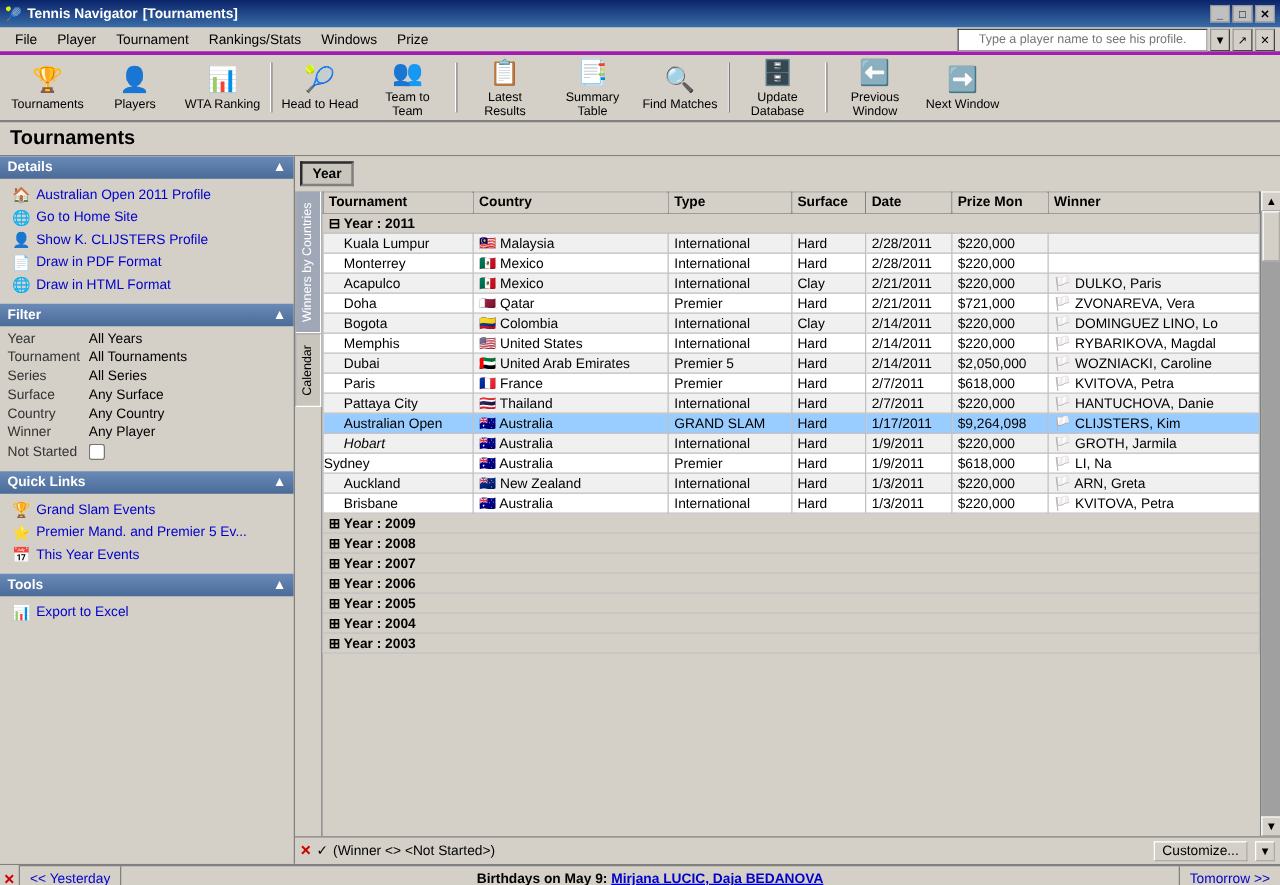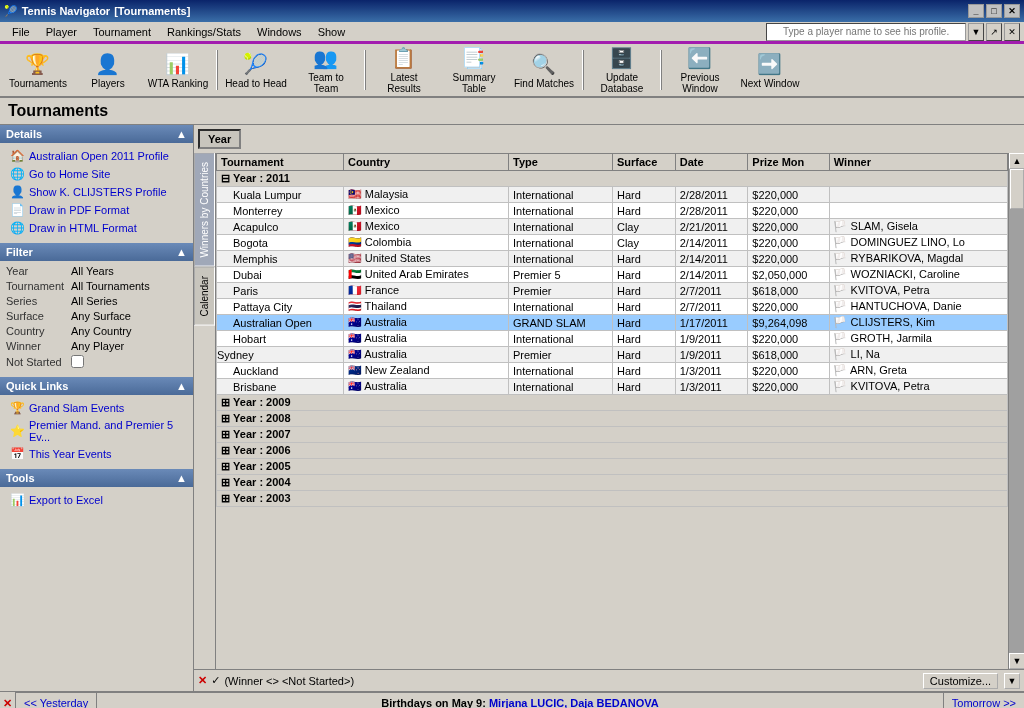--- a/index.html
+++ b/index.html
@@ -83,21 +83,21 @@
     .page-title-bar {
       background: #d4d0c8;
       padding: 4px 8px;
       font-size: 16px;
       font-weight: bold;
       border-bottom: 1px solid #808080;
     }
 
     
     .sidebar {
-      width: 194px;
+      width: 236px;
       background: #d4d0c8;
       border-right: 1px solid #808080;
       overflow-y: auto;
       flex-shrink: 0;
     }
     .sidebar-section {
       margin-bottom: 2px;
     }
     .sidebar-header {
       background: linear-gradient(to bottom, #6a8ab8, #4a6a98);
@@ -296,21 +296,21 @@
     <div class="title-btn">✕</div>
   </div>
 </div>
 
 <div class="menu-bar">
   <div class="menu-item">File</div>
   <div class="menu-item">Player</div>
   <div class="menu-item">Tournament</div>
   <div class="menu-item">Rankings/Stats</div>
   <div class="menu-item">Windows</div>
-  <div class="menu-item">Show</div>
+  <div class="menu-item">Prize</div>
   <div class="search-area">
     <input type="text" class="search-input" placeholder="Type a player name to see his profile..." style="">
     <button class="search-btn">▼</button>
     <button class="search-btn">↗</button>
     <button class="search-btn">✕</button>
   </div>
 </div>
 
 <div class="toolbar">
   <div class="toolbar-btn">
@@ -518,21 +518,30 @@
     <td>$220,000</td>
     <td style="color:#888;font-style:italic;"><in progress=""></in></td>
   </tr>
               <tr>
     <td style="padding-left:16px;">Acapulco</td>
     <td>🇲🇽 Mexico</td>
     <td>International</td>
     <td>Clay</td>
     <td>2/21/2011</td>
     <td>$220,000</td>
-    <td style="">🏳️ SLAM, Gisela</td>
+    <td style="">🏳️ DULKO, Paris</td>
+  </tr>
+              <tr>
+    <td style="padding-left:16px;">Doha</td>
+    <td>🇶🇦 Qatar</td>
+    <td>Premier</td>
+    <td>Hard</td>
+    <td>2/21/2011</td>
+    <td>$721,000</td>
+    <td style="">🏳️ ZVONAREVA, Vera</td>
   </tr>
               <tr>
     <td style="padding-left:16px;">Bogota</td>
     <td>🇨🇴 Colombia</td>
     <td>International</td>
     <td>Clay</td>
     <td>2/14/2011</td>
     <td>$220,000</td>
     <td style="">🏳️ DOMINGUEZ LINO, Lo</td>
   </tr>
@@ -575,21 +584,21 @@
               <tr class="highlighted">
     <td style="padding-left:16px;">Australian Open</td>
     <td>🇦🇺 Australia</td>
     <td>GRAND SLAM</td>
     <td>Hard</td>
     <td>1/17/2011</td>
     <td>$9,264,098</td>
     <td style="">🏳️ CLIJSTERS, Kim</td>
   </tr>
               <tr>
-    <td style="padding-left:16px;">Hobart</td>
+    <td style="padding-left:16px;font-style:italic;">Hobart</td>
     <td>🇦🇺 Australia</td>
     <td>International</td>
     <td>Hard</td>
     <td>1/9/2011</td>
     <td>$220,000</td>
     <td style="">🏳️ GROTH, Jarmila</td>
   </tr>
               <tr>
     <td style="padding-left:0;">Sydney</td>
     <td>🇦🇺 Australia</td>

